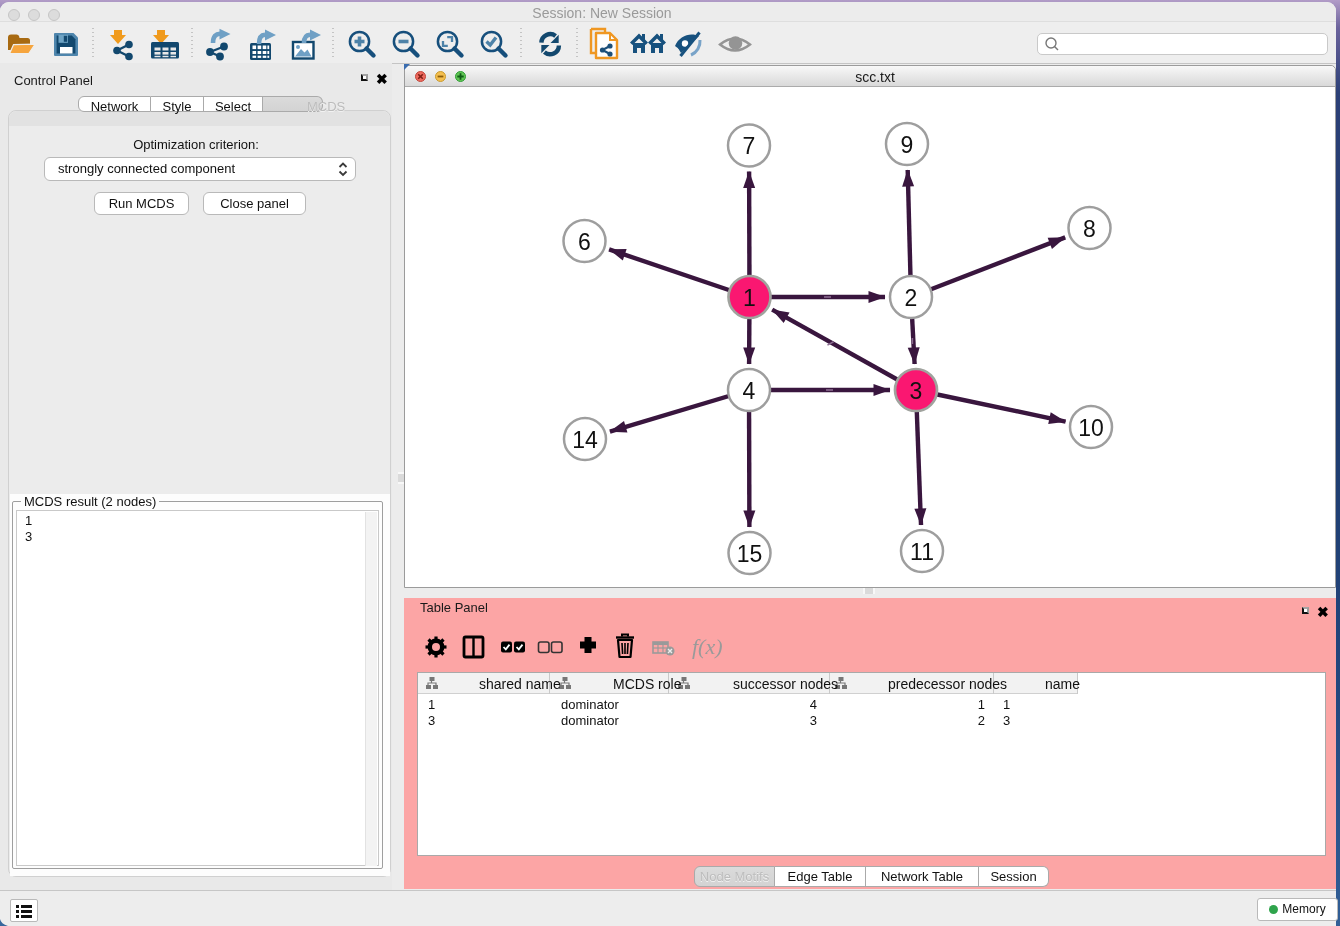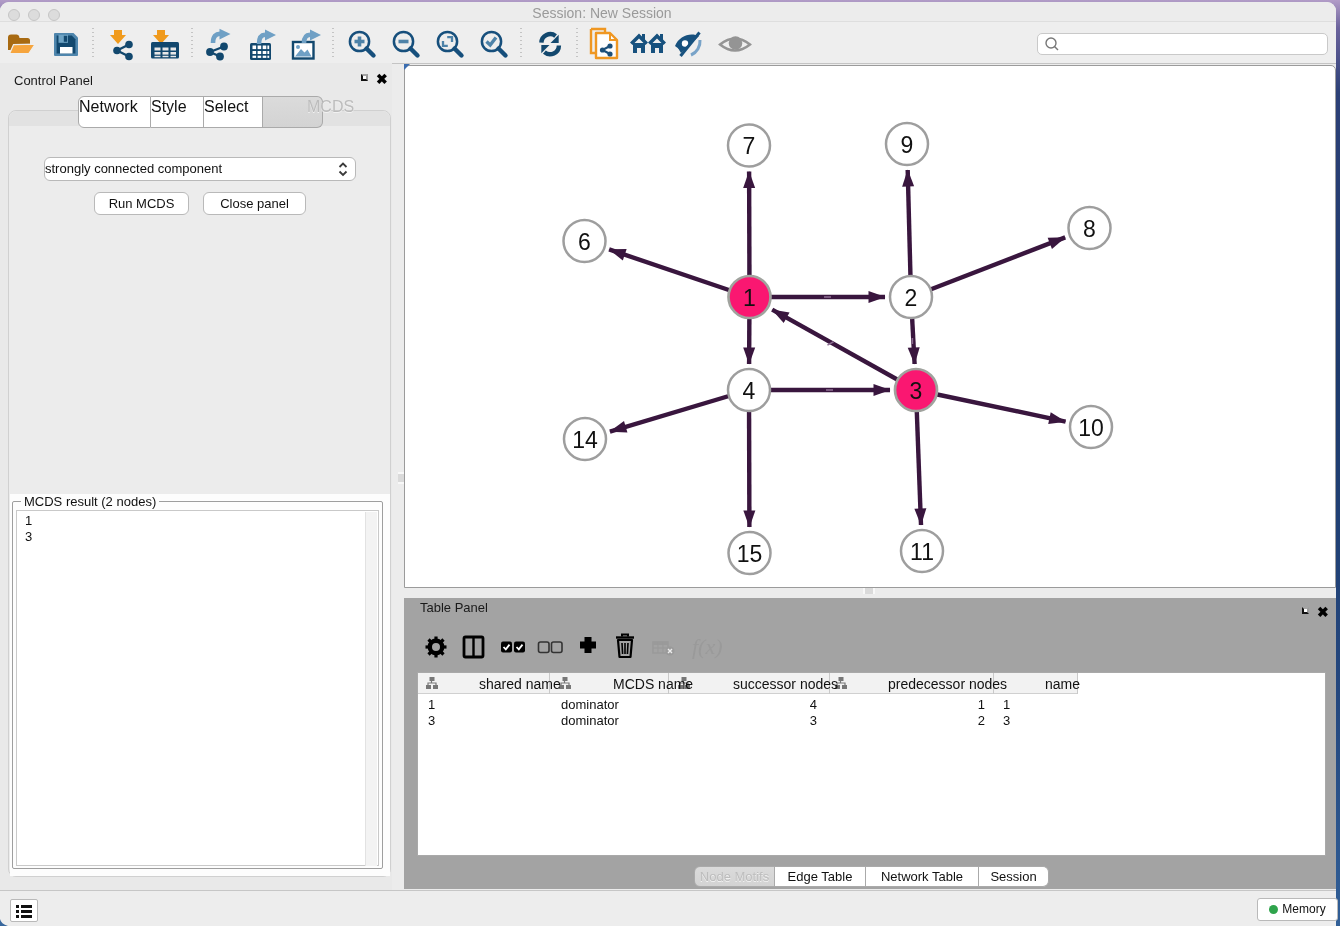--- a/index.html
+++ b/index.html
@@ -18,51 +18,51 @@
   #toolbar { position:absolute; left:0; top:20px; width:1336px; height:42px;
              background:#eeeeee; border-bottom:1px solid #c4c4c4; }
   #searchbox { position:absolute; left:1037px; top:11px; width:291px; height:22px;
                background:#fff; border:1px solid #c9c9c9; border-radius:5px; }
   
   #cp { position:absolute; left:0; top:61px; width:392px; height:828px; background:#e9e9e9; }
   #cp-title { position:absolute; left:14px; top:10px; font-size:13px; color:#1a1a1a; }
   .wicon-sq { position:absolute; width:7px; height:7px; background:#fff; border:2px solid #111; border-top:2px solid #a5a5a5; border-right:2px solid #9a9a9a; }
   .wicon-x { position:absolute; font-size:14px; font-weight:bold; color:#000; line-height:11px; }
   #tabs { position:absolute; left:78px; top:33px; height:22px; display:flex; }
-  .tab { height:32px; background:#fff; border:1px solid #aaa; border-left:none;
-         font-size:16px; color:#111; line-height:20px; }
+  .tab { height:16px; background:#fff; border:1px solid #aaa; border-left:none;
+         font-size:13px; color:#111; text-align:center; line-height:20px; }
   .tab.first { border-left:1px solid #aaa; border-radius:6px 0 0 6px; }
   .tab.sel { background:linear-gradient(#dbdbdb,#d3d3d3); color:#bcbcbc; text-shadow:0 1px 0 #f2f2f2; border-radius:0 6px 6px 0;padding-left:44px; }
   #cp-pane { position:absolute; left:8px; top:47px; width:383px; height:767px;
              background:#ececec; border:1px solid #d0d0d0; border-radius:8px; }
   #cp-inner { position:absolute; left:9px; top:48px; width:381px; height:15px;
               background:#e2e2e2; border-radius:8px 8px 0 0; }
   #optlabel { position:absolute; left:0; top:74px; width:392px; text-align:center; font-size:13px; color:#111; }
   #optselect { position:absolute; left:44px; top:94px; width:312px; height:24px; background:#fff;
                border:1px solid #b9b9b9; border-radius:6px; font-size:13px; color:#111; line-height:22px;
-               }
+               padding-left:13px; }
   .btn { position:absolute; height:23px; background:#fff; border:1px solid #b9b9b9; border-radius:6px;
          font-size:13px; color:#111; text-align:center; line-height:21px; }
   #fieldset { position:absolute; left:12px; top:438px; width:371px; height:368px;
               border:1px solid #9e9e9e; border-radius:2px; }
   #legend { position:absolute; left:8px; top:-8px; background:#fdfdfd; padding:0 3px; font-size:13px; color:#111; }
   #ta { position:absolute; left:3px; top:8px; width:363px; height:356px; background:#fff;
         border:1px solid #c9c9c9; font-size:13px; color:#111; padding:2px 0 0 8px; line-height:16px; }
   #ta-sb { position:absolute; right:1px; top:1px; width:12px; height:354px; background:#f3f3f3;
            border-left:1px solid #e2e2e2; }
   
   #nw { position:absolute; left:404px; top:63px; width:932px; height:523px;
         background:#fff; border:1px solid #9b9b9b; border-radius:5px 5px 0 0; }
   #nw-tb { position:absolute; left:0; top:0; width:930px; height:21px;
            background:linear-gradient(#f8f8f8,#d9d9d9); border-bottom:1px solid #ababab;
            border-radius:5px 5px 0 0; }
   #nw-title { position:absolute; top:3px; left:5px; width:930px; text-align:center; font-size:14px; color:#1a1a1a; }
   .mac { position:absolute; top:4.5px; width:11px; height:11px; border-radius:50%; }
   
-  #tp { position:absolute; left:404px; top:596px; width:932px; height:291px; background:#a3a3a3; }
+  #tp { position:absolute; left:404px; top:596px; width:932px; height:291px; background:#fca5a5; }
   #tp-title { position:absolute; left:16px; top:2px; font-size:13px; color:#1a1a1a; }
   #tbl { position:absolute; left:13px; top:74px; width:909px; height:184px; background:#fff;
          border:1px solid #a9a9a9; }
   #thead { position:absolute; left:0; top:0; width:660px; height:21px; background:#f2f2f2;
            border-bottom:1px solid #d0d0d0; }
   .th { position:absolute; top:3px; font-size:14px; color:#111;margin-left:28px; }
   .td { position:absolute; font-size:13px; color:#111; }
   .colsep { position:absolute; top:0; width:1px; height:21px; background:#c9c9c9; }
   
   #btabs { position:absolute; left:0; top:268px; width:932px; height:21px; }
@@ -252,38 +252,57 @@
     <div class="wicon-sq" style="left:361px; top:11px;"></div>
     <div class="wicon-x" style="left:376px; top:11px;">✖</div>
     <div id="cp-pane"></div>
     <div id="cp-inner"></div>
     <div id="tabs">
       <div class="tab first" style="width:73px;">Network</div>
       <div class="tab" style="width:53px;">Style</div>
       <div class="tab" style="width:59px;">Select</div>
       <div class="tab sel" style="width:60px;">MCDS</div>
     </div>
+    <div id="optlabel">Optimization criterion:</div>
     <div id="optselect">strongly connected component
       <svg width="12" height="18" style="position:absolute; right:6px; top:3px;">
         <path d="M2.5,6 L6,2.5 L9.5,6" fill="none" stroke="#3a3a3a" stroke-width="1.8"></path>
         <path d="M2.5,10.5 L6,14 L9.5,10.5" fill="none" stroke="#3a3a3a" stroke-width="1.8"></path>
       </svg>
     </div>
     <div class="btn" style="left:94px; top:129px; width:95px;">Run MCDS</div>
     <div class="btn" style="left:203px; top:129px; width:103px;">Close panel</div>
     <div class="abs" style="left:10px; top:431px; width:380px; height:382px; background:#fdfdfd;"></div>
     <div id="fieldset">
       <div id="legend">MCDS result (2 nodes)</div>
       <div id="ta">1<br>3
         <div id="ta-sb"></div>
       </div>
     </div>
   </div>
 
   <div id="nw">
+    <div id="nw-tb">
+      <div class="mac" style="left:10px; background:#ed6a5e; border:1px solid #c1453a;">
+        <svg width="9" height="9" style="position:absolute;left:0;top:0;">
+            <path d="M2.2,2.2 L6.8,6.8 M6.8,2.2 L2.2,6.8" stroke="#801e15" stroke-width="1.6"></path>
+          </svg>
+        </div>
+      <div class="mac" style="left:30px; background:#f5bf4f; border:1px solid #c99b2e;">
+        <svg width="9" height="9" style="position:absolute;left:0;top:0;">
+            <path d="M1.6,4.5 L7.4,4.5" stroke="#8a5d0b" stroke-width="1.8"></path>
+          </svg>
+        </div>
+      <div class="mac" style="left:50px; background:#61c454; border:1px solid #2f9e36;">
+        <svg width="9" height="9" style="position:absolute;left:0;top:0;">
+            <path d="M4.5,1.3 L4.5,7.7 M1.3,4.5 L7.7,4.5" stroke="#0e5d16" stroke-width="1.8"></path>
+          </svg>
+        </div>
+      <div id="nw-title">scc.txt</div>
+    </div>
     <svg id="graph" width="930" height="500" style="position:absolute;left:0;top:21px;">
       <defs>
         <marker id="arr" markerUnits="userSpaceOnUse" markerWidth="20" markerHeight="14" refX="17" refY="6.5" orient="auto">
           <path d="M0.5,0.5 L17.5,6.5 L0.5,12.5 z" fill="#39163e"></path>
         </marker>
       </defs>
       <line x1="344.5" y1="210.0" x2="344.1" y2="84.5" stroke="#39163e" stroke-width="4.4" marker-end="url(#arr)"></line>
       <line x1="344.5" y1="210.0" x2="204.1" y2="162.4" stroke="#39163e" stroke-width="4.4" marker-end="url(#arr)"></line>
       <line x1="344.5" y1="210.0" x2="480.0" y2="210.0" stroke="#39163e" stroke-width="4.4" marker-end="url(#arr)"></line>
       <line x1="344.5" y1="210.0" x2="344.1" y2="277.0" stroke="#39163e" stroke-width="4.4" marker-end="url(#arr)"></line>
@@ -416,21 +435,21 @@
               </g>
             <g transform="translate(417,4)">
                 <rect x="3.5" y="0" width="5" height="4"></rect>
                 <rect x="0" y="8" width="5" height="4"></rect>
                 <rect x="7" y="8" width="5" height="4"></rect>
                 <path d="M5.5,4 L5.5,6 M2,8 L2,6 L10,6 L10,8" stroke="#777" stroke-width="1.2" fill="none"></path>
               </g>
           </g>
         </svg>
         <div class="th" style="left:33px;">shared name</div>
-        <div class="th" style="left:167px;">MCDS name</div>
+        <div class="th" style="left:167px;">MCDS role</div>
         <div class="th" style="left:287px;">successor nodes</div>
         <div class="th" style="left:442px;">predecessor nodes</div>
         <div class="th" style="left:599px;">name</div>
       </div>
       <div class="td" style="left:10px; top:24px;">1</div>
       <div class="td" style="left:143px; top:24px;">dominator</div>
       <div class="td" style="left:299px; top:24px; width:100px; text-align:right;">4</div>
       <div class="td" style="left:467px; top:24px; width:100px; text-align:right;">1</div>
       <div class="td" style="left:585px; top:24px;">1</div>
       <div class="td" style="left:10px; top:40px;">3</div>

